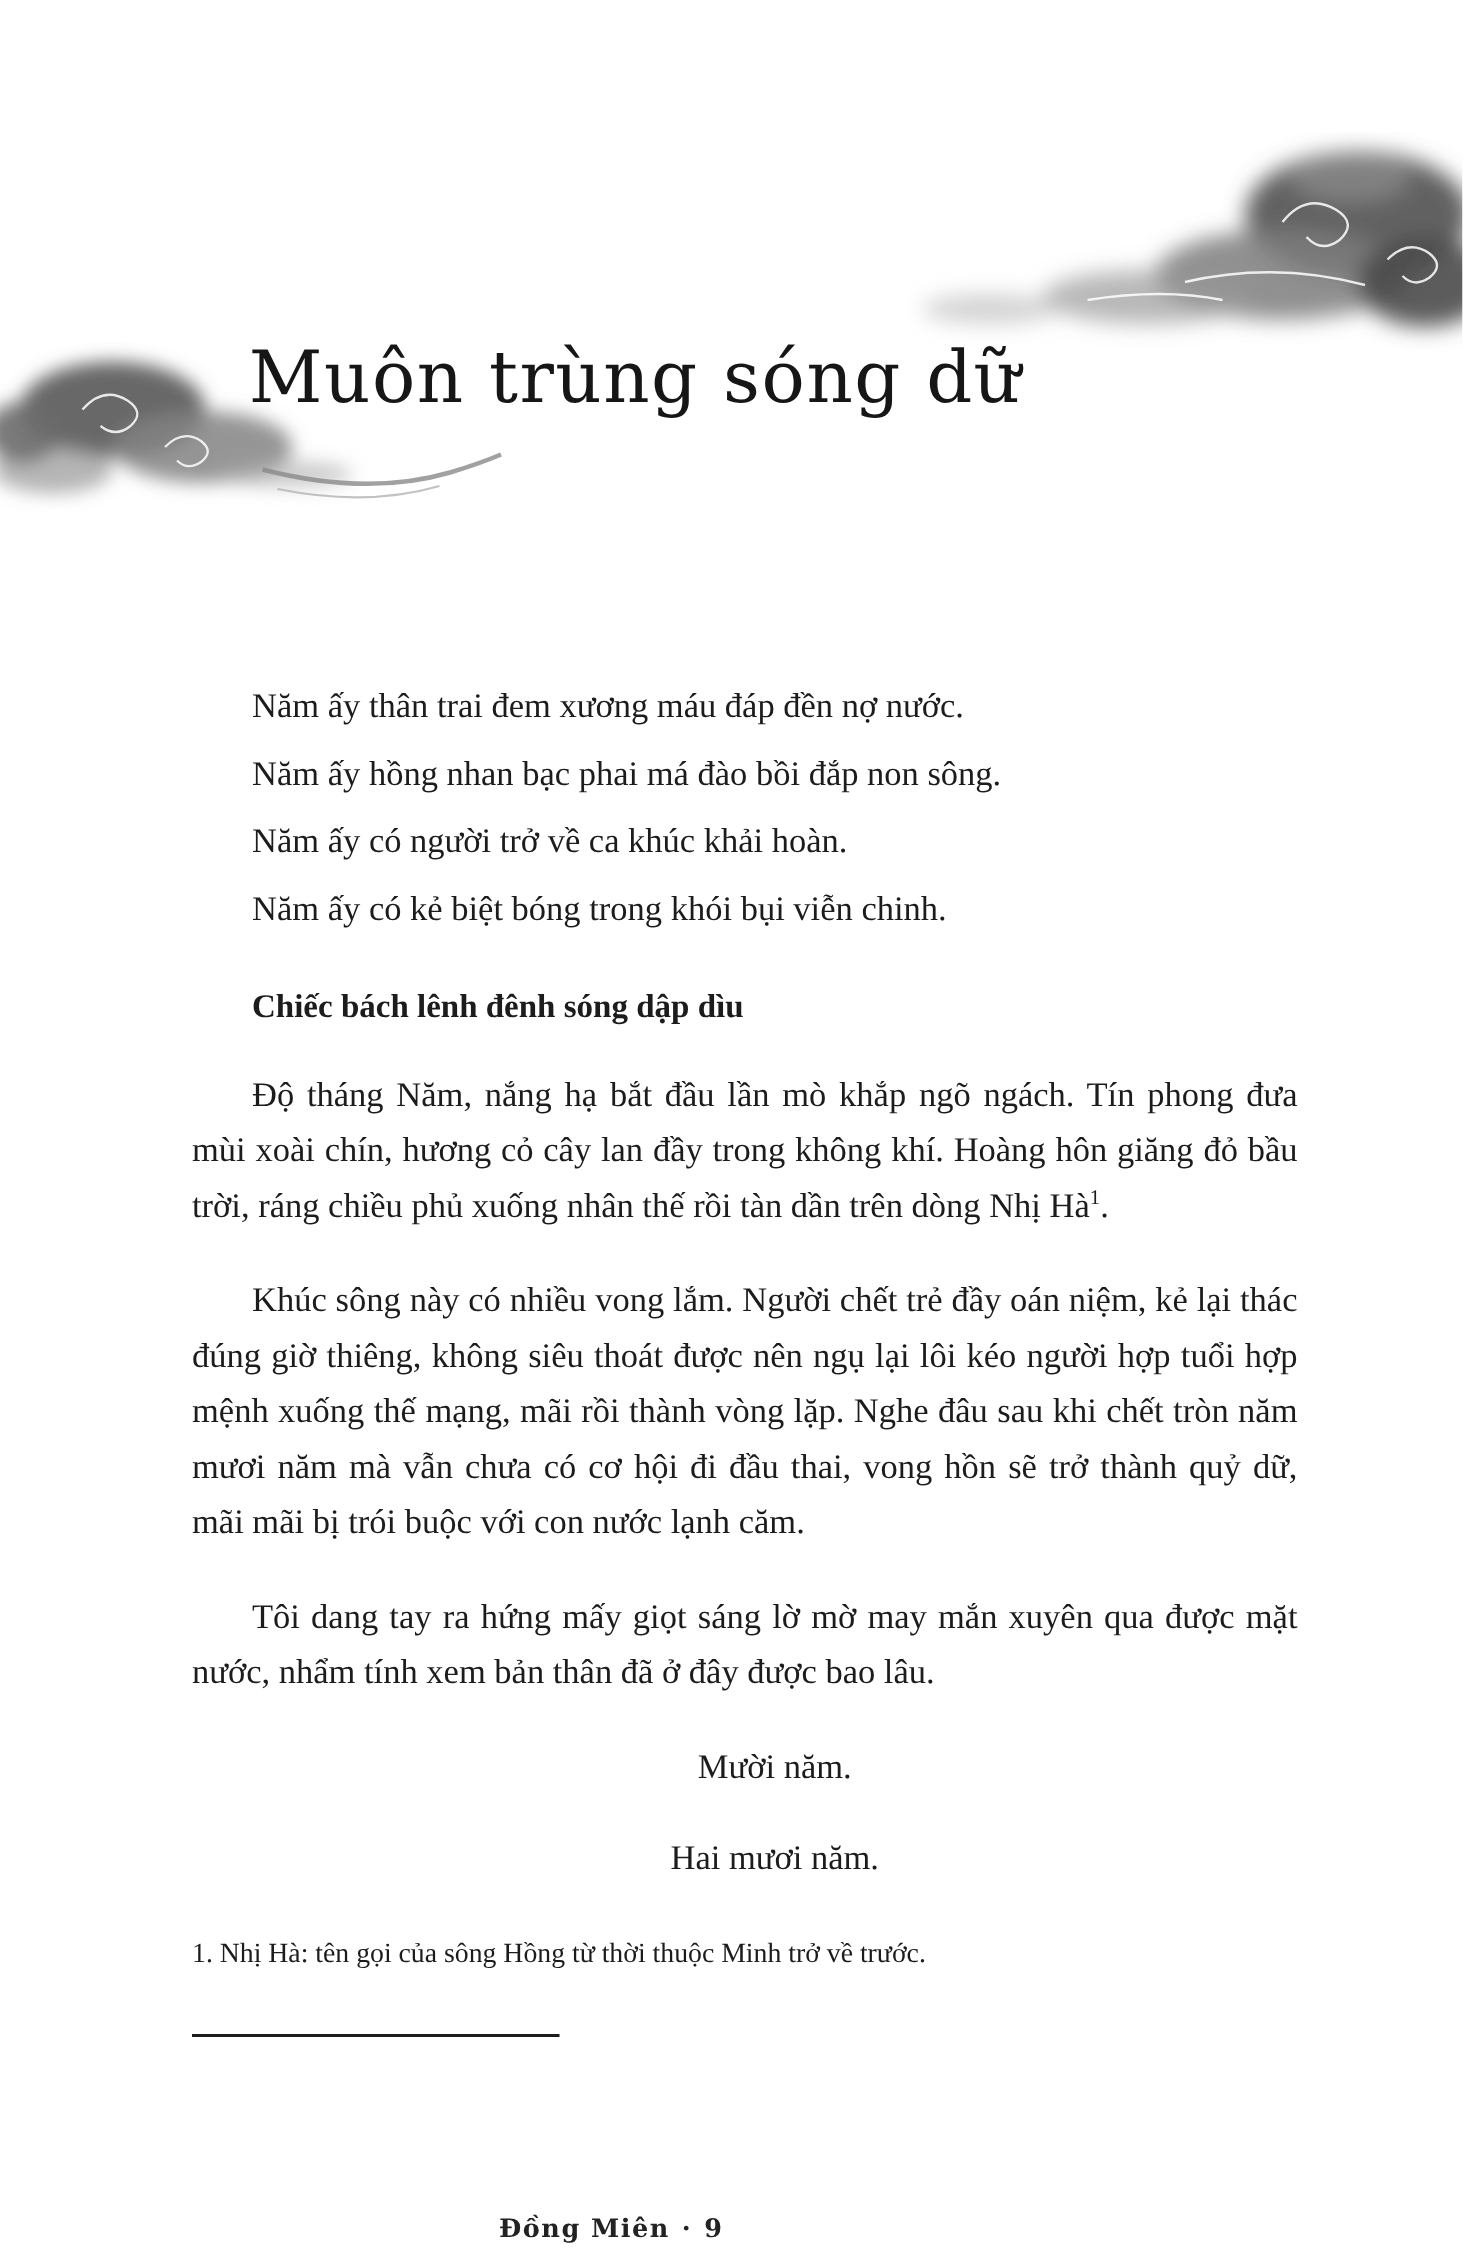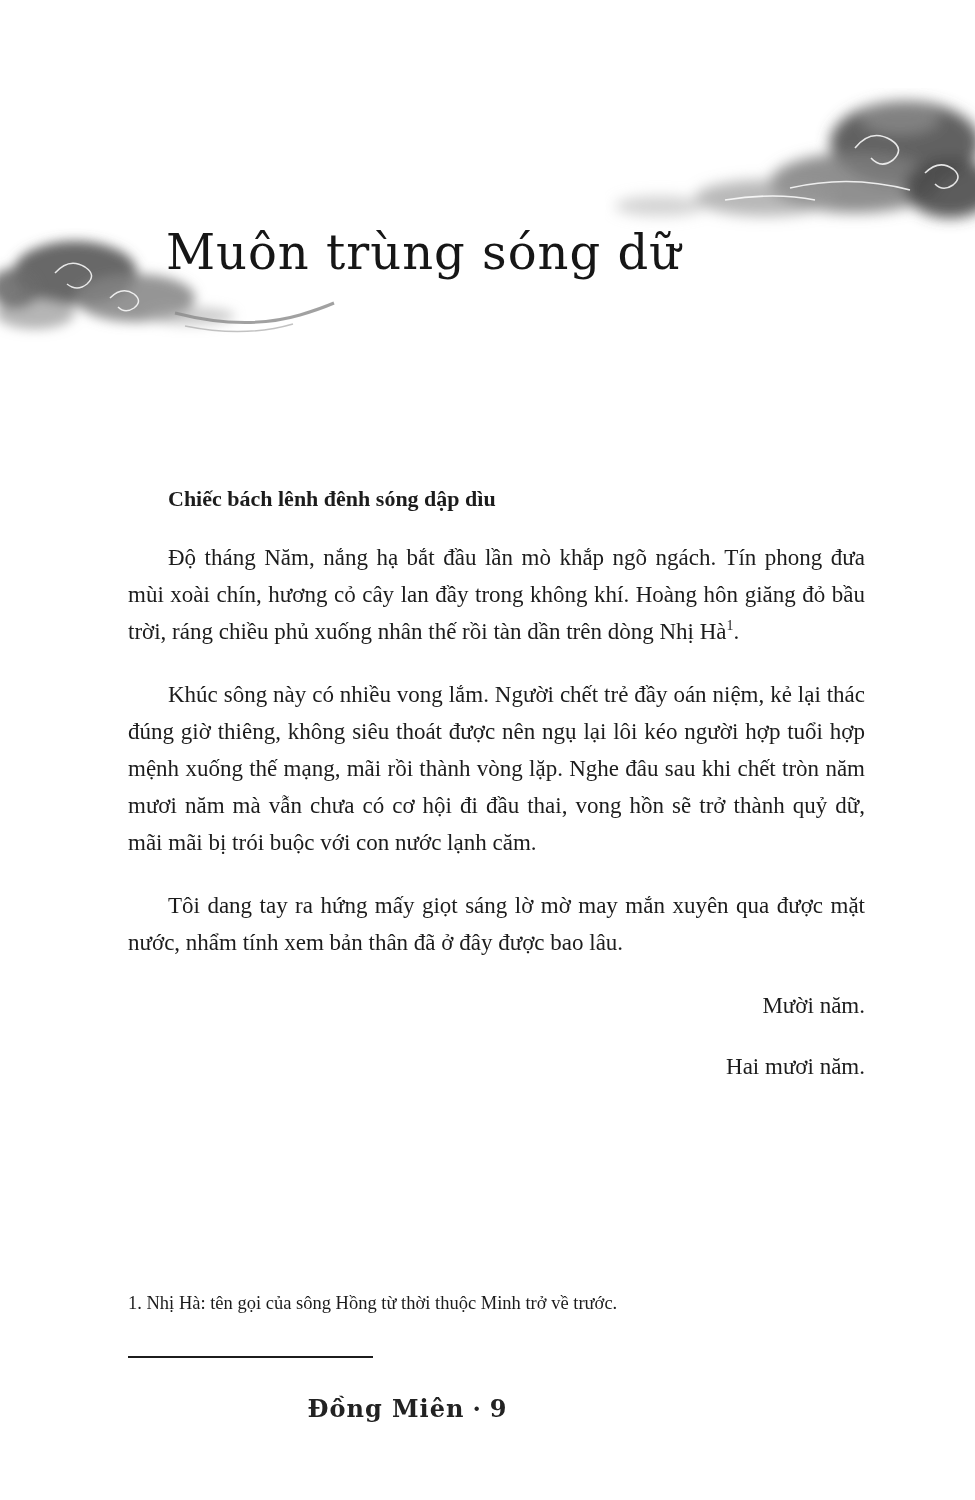--- a/index.html
+++ b/index.html
@@ -48,21 +48,21 @@
     text-align: left;
   }
   .section-heading {
     font-size: 22px;
     font-weight: bold;
     margin: 28px 0 22px 0;
     text-indent: 40px;
     text-align: left;
   }
   .body-par { margin: 0 0 26px 0; text-indent: 40px; }
-  .short-par { margin: 0 0 24px 0; text-indent: 40px; text-align: right; }
+  .short-par { margin: 0 0 24px 0; text-indent: 40px; text-align: center; }
   sup.fn-ref { font-size: 60%; line-height: 0; vertical-align: super; }
 
   
   .footnote-rule {
     position: absolute;
     left: 128px; top: 1356px;
     width: 245px; height: 2px;
     background: #1c1c1c;
   }
   .footnote {
@@ -71,25 +71,25 @@
     width: 737px;
     margin: 0;
     font-size: 18.5px;
     line-height: 26px;
     text-align: left;
   }
 
   
   .page-footer {
     position: absolute;
-    top: 1394px; left: 0; width: 815px;
+    top: 1476px; left: 0; width: 815px;
     text-align: center;
     font-family: "DejaVu Serif", serif;
     font-weight: bold;
-    font-size: 24px;
+    font-size: 17px;
     letter-spacing: 1px;
     color: #222;
   }
   .page-footer span { margin: 0 4px; }
 </style>
 </head>
 <body>
 
 <div class="page">
 
@@ -143,20 +143,26 @@
       </g>
     </svg>
   </div>
 
   <h1 class="chapter-title">
     <span>Muôn trùng sóng dữ</span><br>
   </h1>
 
   <div class="content">
 
+    <div class="epigraph">
+      <p>Năm ấy thân trai đem xương máu đáp đền nợ nước.</p>
+      <p>Năm ấy hồng nhan bạc phai má đào bồi đắp non sông.</p>
+      <p>Năm ấy có người trở về ca khúc khải hoàn.</p>
+      <p>Năm ấy có kẻ biệt bóng trong khói bụi viễn chinh.</p>
+    </div>
 
     <h2 class="section-heading">Chiếc bách lênh đênh sóng dập dìu</h2>
 
     <p class="body-par"><span>Độ tháng Năm, nắng hạ bắt đầu lần mò khắp ngõ ngách. Tín phong đưa mùi xoài chín, hương cỏ cây lan đầy trong không khí. Hoàng hôn giăng đỏ bầu trời, ráng chiều phủ xuống nhân thế rồi tàn dần trên dòng Nhị Hà</span><sup class="fn-ref">1</sup><span>.</span></p>
 
     <p class="body-par">Khúc sông này có nhiều vong lắm. Người chết trẻ đầy oán niệm, kẻ lại thác đúng giờ thiêng, không siêu thoát được nên ngụ lại lôi kéo người hợp tuổi hợp mệnh xuống thế mạng, mãi rồi thành vòng lặp. Nghe đâu sau khi chết tròn năm mươi năm mà vẫn chưa có cơ hội đi đầu thai, vong hồn sẽ trở thành quỷ dữ, mãi mãi bị trói buộc với con nước lạnh căm.</p>
 
     <p class="body-par">Tôi dang tay ra hứng mấy giọt sáng lờ mờ may mắn xuyên qua được mặt nước, nhẩm tính xem bản thân đã ở đây được bao lâu.</p>
 
     <p class="short-par">Mười năm.</p>

